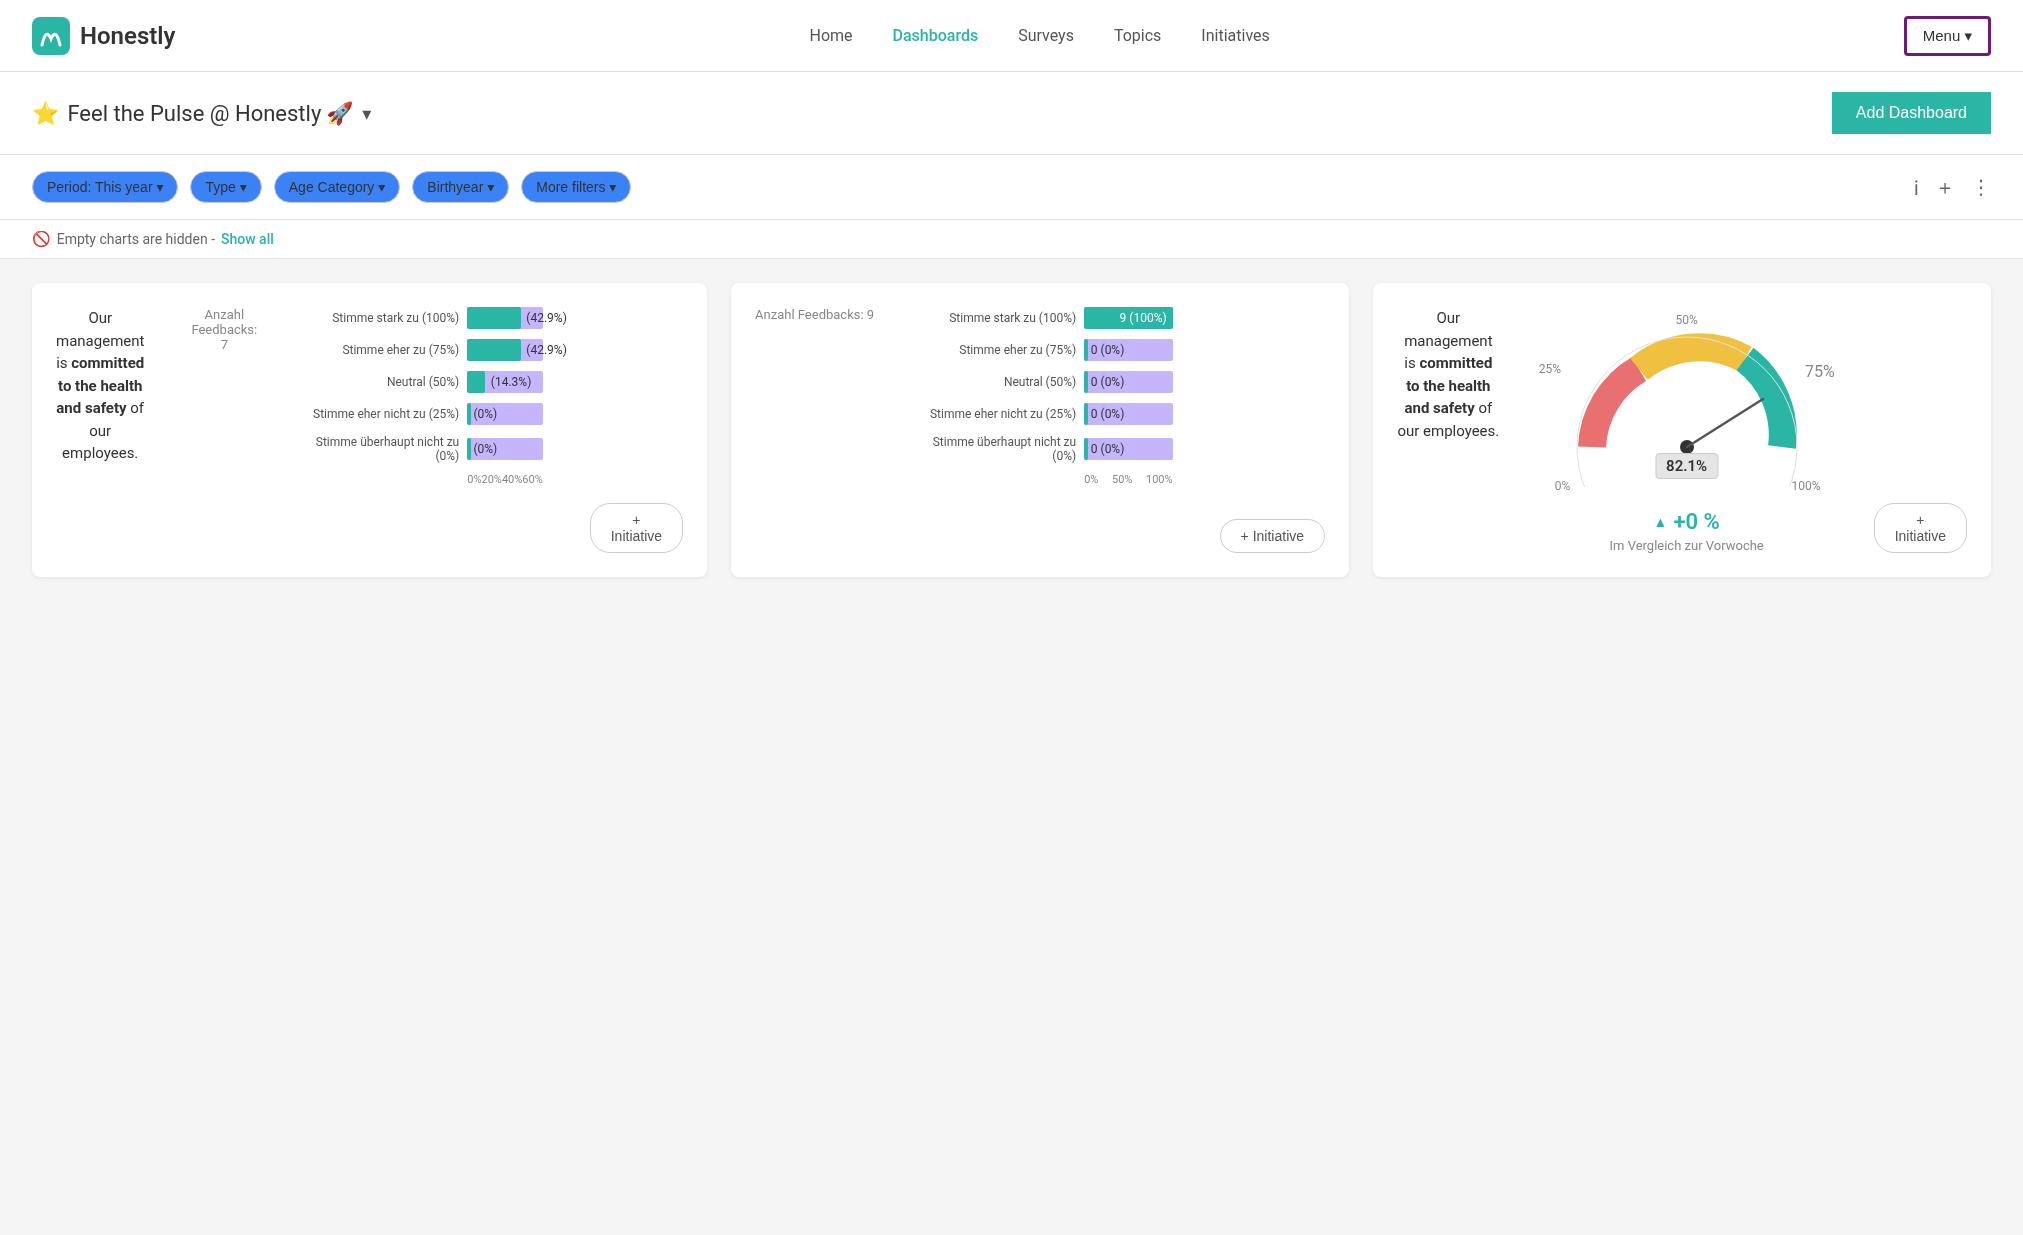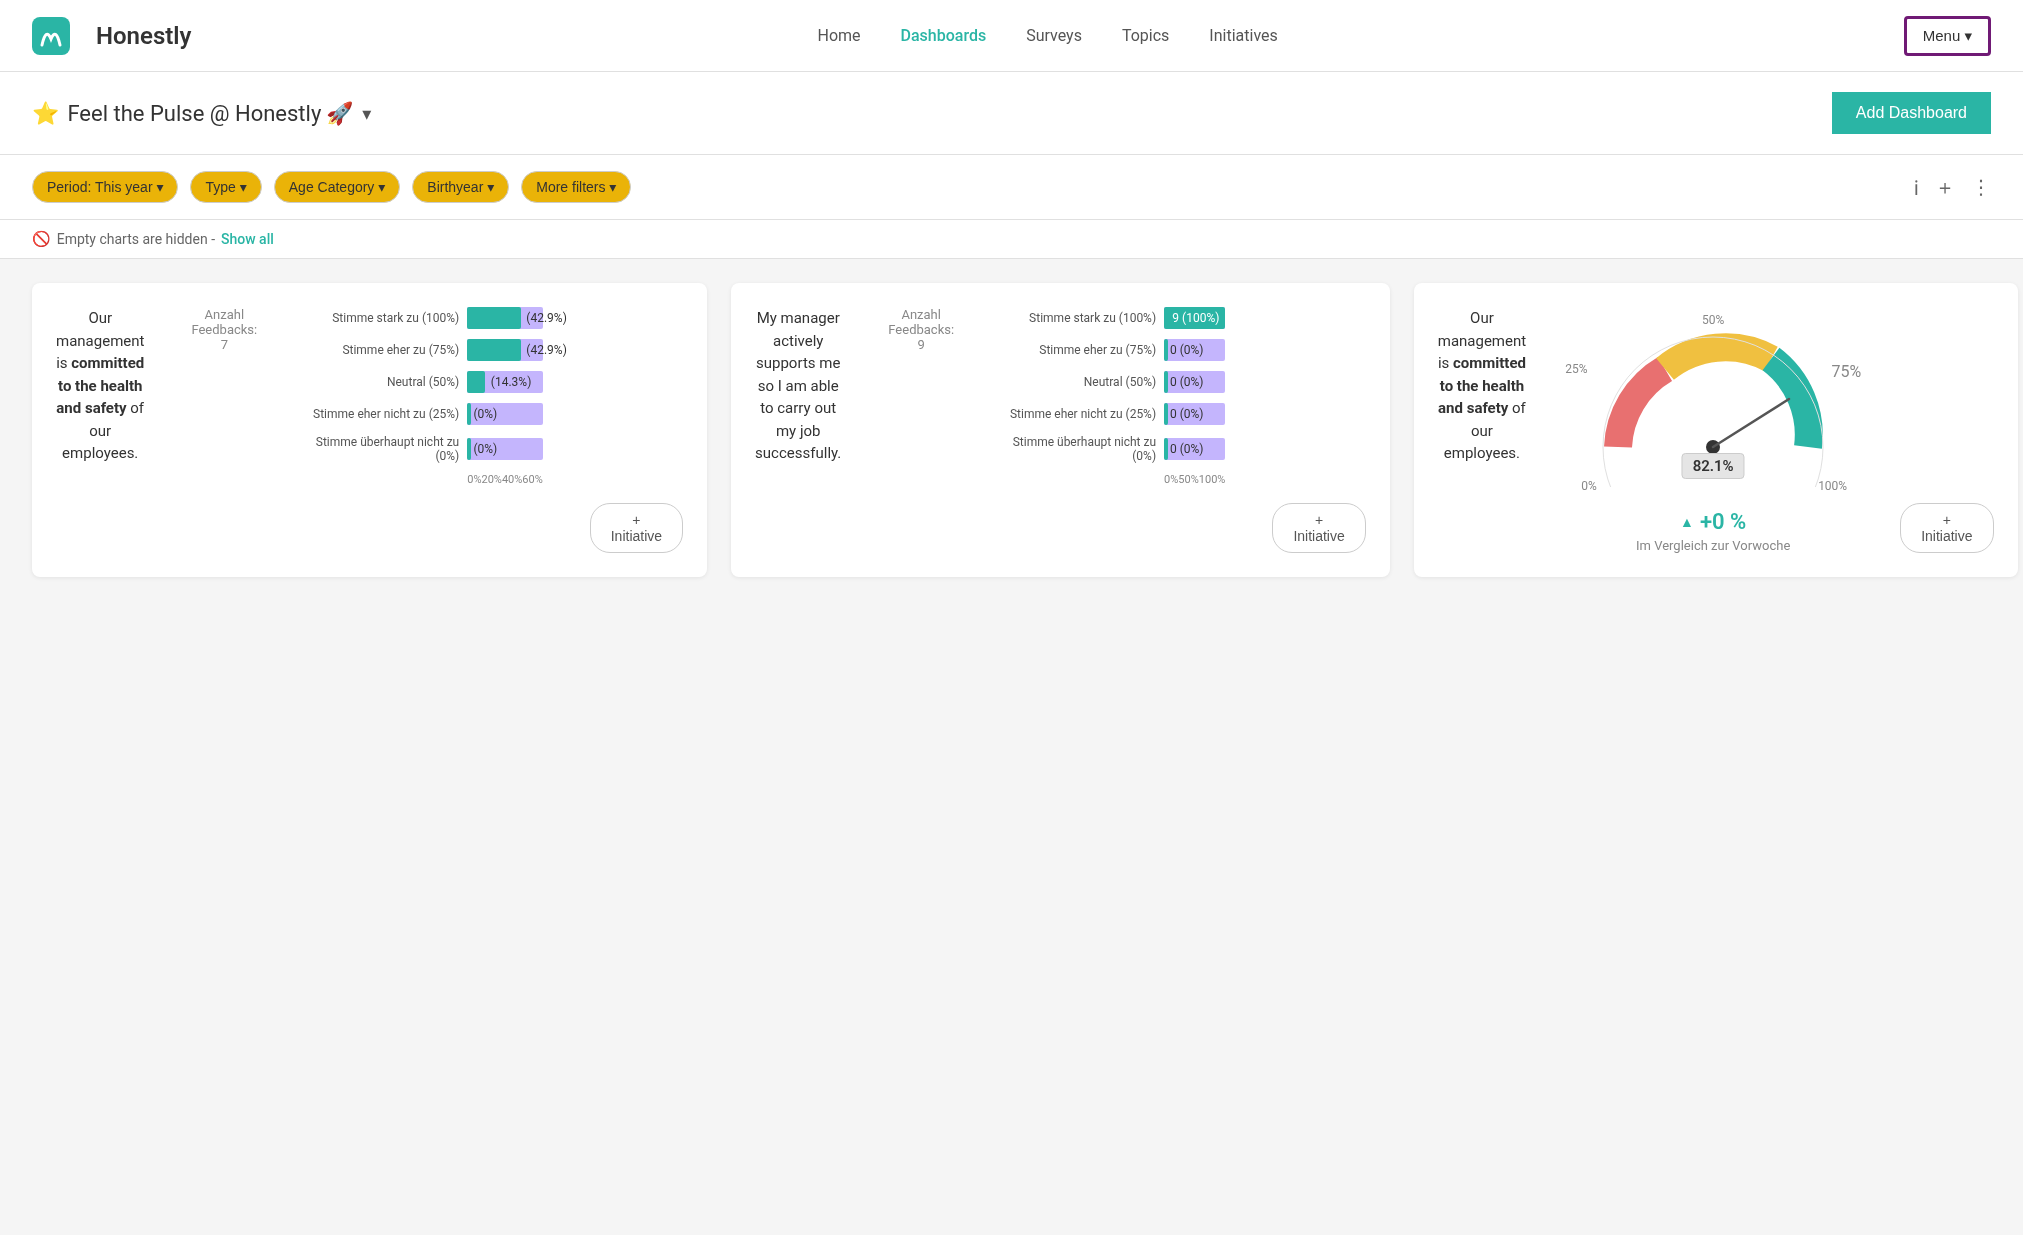--- a/index.html
+++ b/index.html
@@ -11,21 +11,21 @@
       border-bottom: 1px solid #e0e0e0;
       display: flex;
       align-items: center;
       padding: 0 32px;
       height: 72px;
       justify-content: space-between;
     }
     .navbar-logo {
       display: flex;
       align-items: center;
-      gap: 26px;
+      gap: 10px;
       font-size: 24px;
       font-weight: 600;
       color: #333;
     }
     .logo-icon {
       width: 38px;
       height: 38px;
     }
     .navbar-links {
       display: flex;
@@ -88,21 +88,21 @@
       background: #fff;
       padding: 16px 32px;
       display: flex;
       align-items: center;
       gap: 12px;
       border-bottom: 1px solid #e0e0e0;
       flex-wrap: wrap;
     }
     .filter-btn {
       border: 1px solid #ccc;
-      background: #eab308;
+      background: #3b82f6;
       border-radius: 20px;
       padding: 7px 14px;
       font-size: 14px;
       cursor: pointer;
       display: flex;
       align-items: center;
       gap: 4px;
       color: #333;
     }
     .filter-icons {
@@ -355,23 +355,20 @@
           <span>40%</span>
           <span>60%</span>
       </div>
     </div>
     <div class="initiative-btn">
       <button>+ Initiative</button>
     </div>
   </div>
 
   <div class="card">
-    <div class="card-title">
-      My manager actively supports me so I am able to carry out my job successfully.
-    </div>
     <div class="feedback-count">Anzahl Feedbacks: 9</div>
     <div class="bar-chart">
       <div class="bar-row">
         <div class="bar-label">Stimme stark zu (100%)</div>
         <div class="bar-track">
           <div class="bar-fill" style="width:100%;justify-content:flex-end;padding-right:6px;">
             <span style="font-size:12px;color:#fff;">9 (100%)</span>
           </div>
         </div>
       </div>

